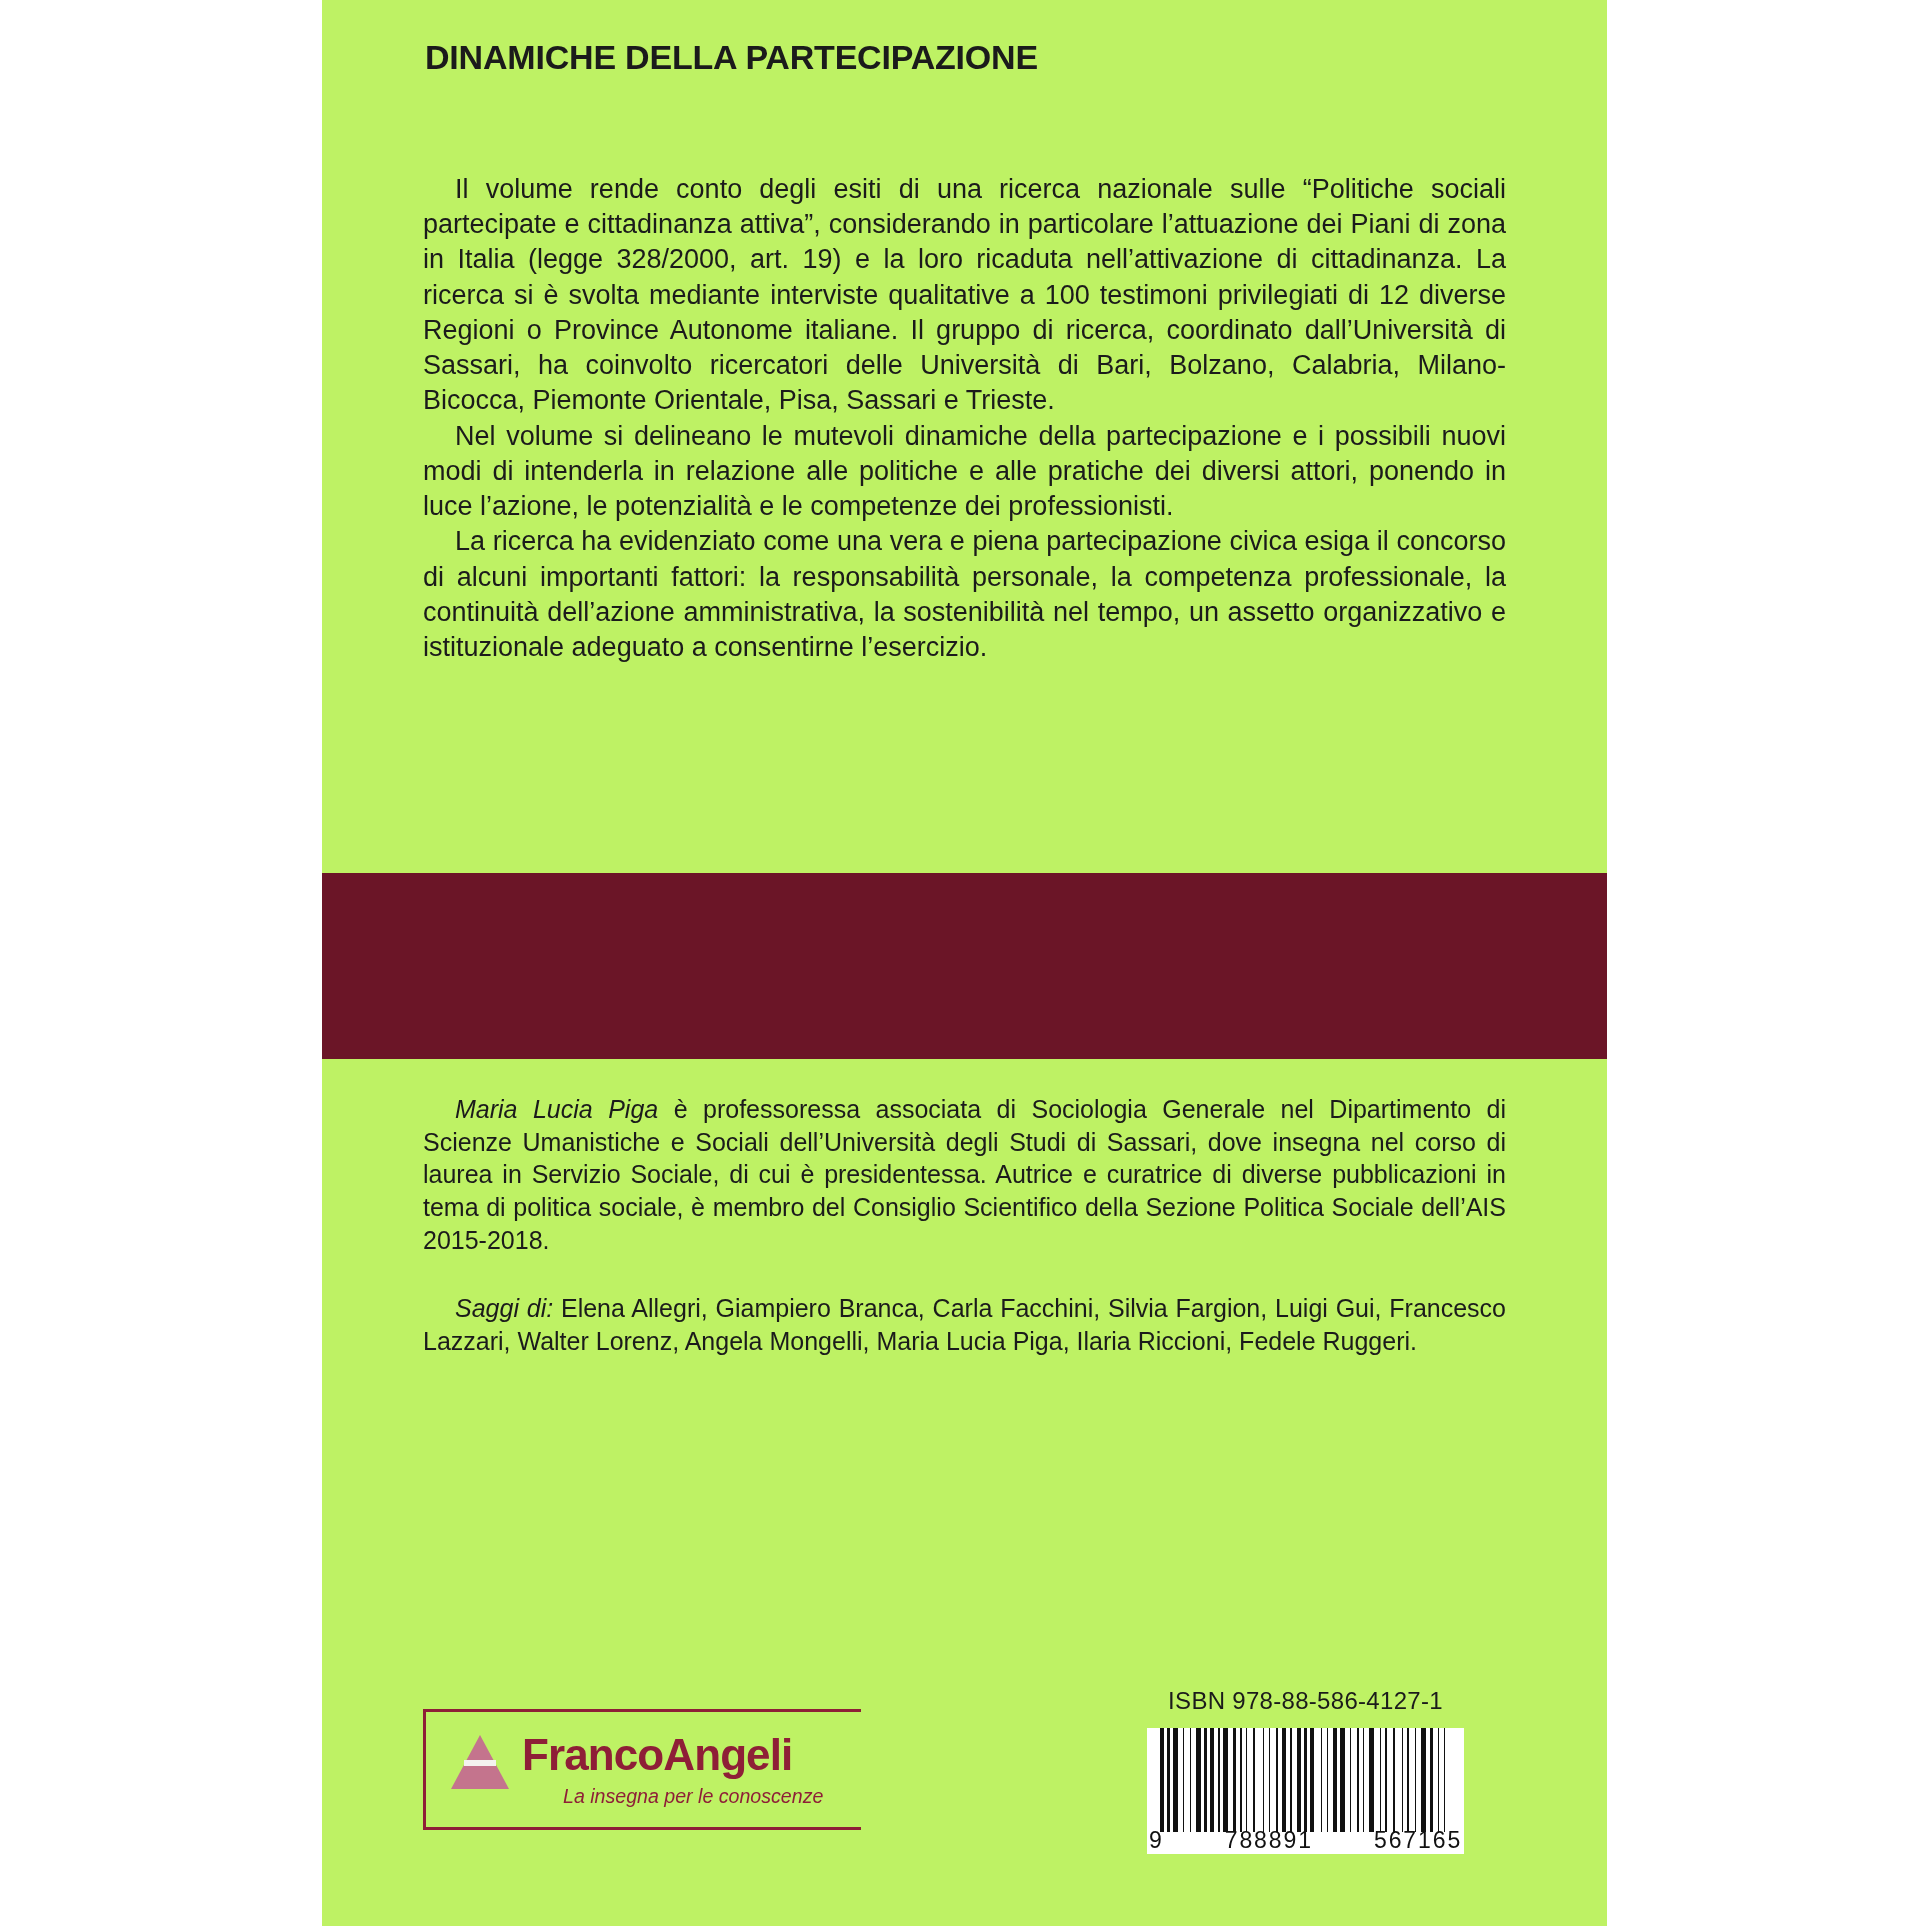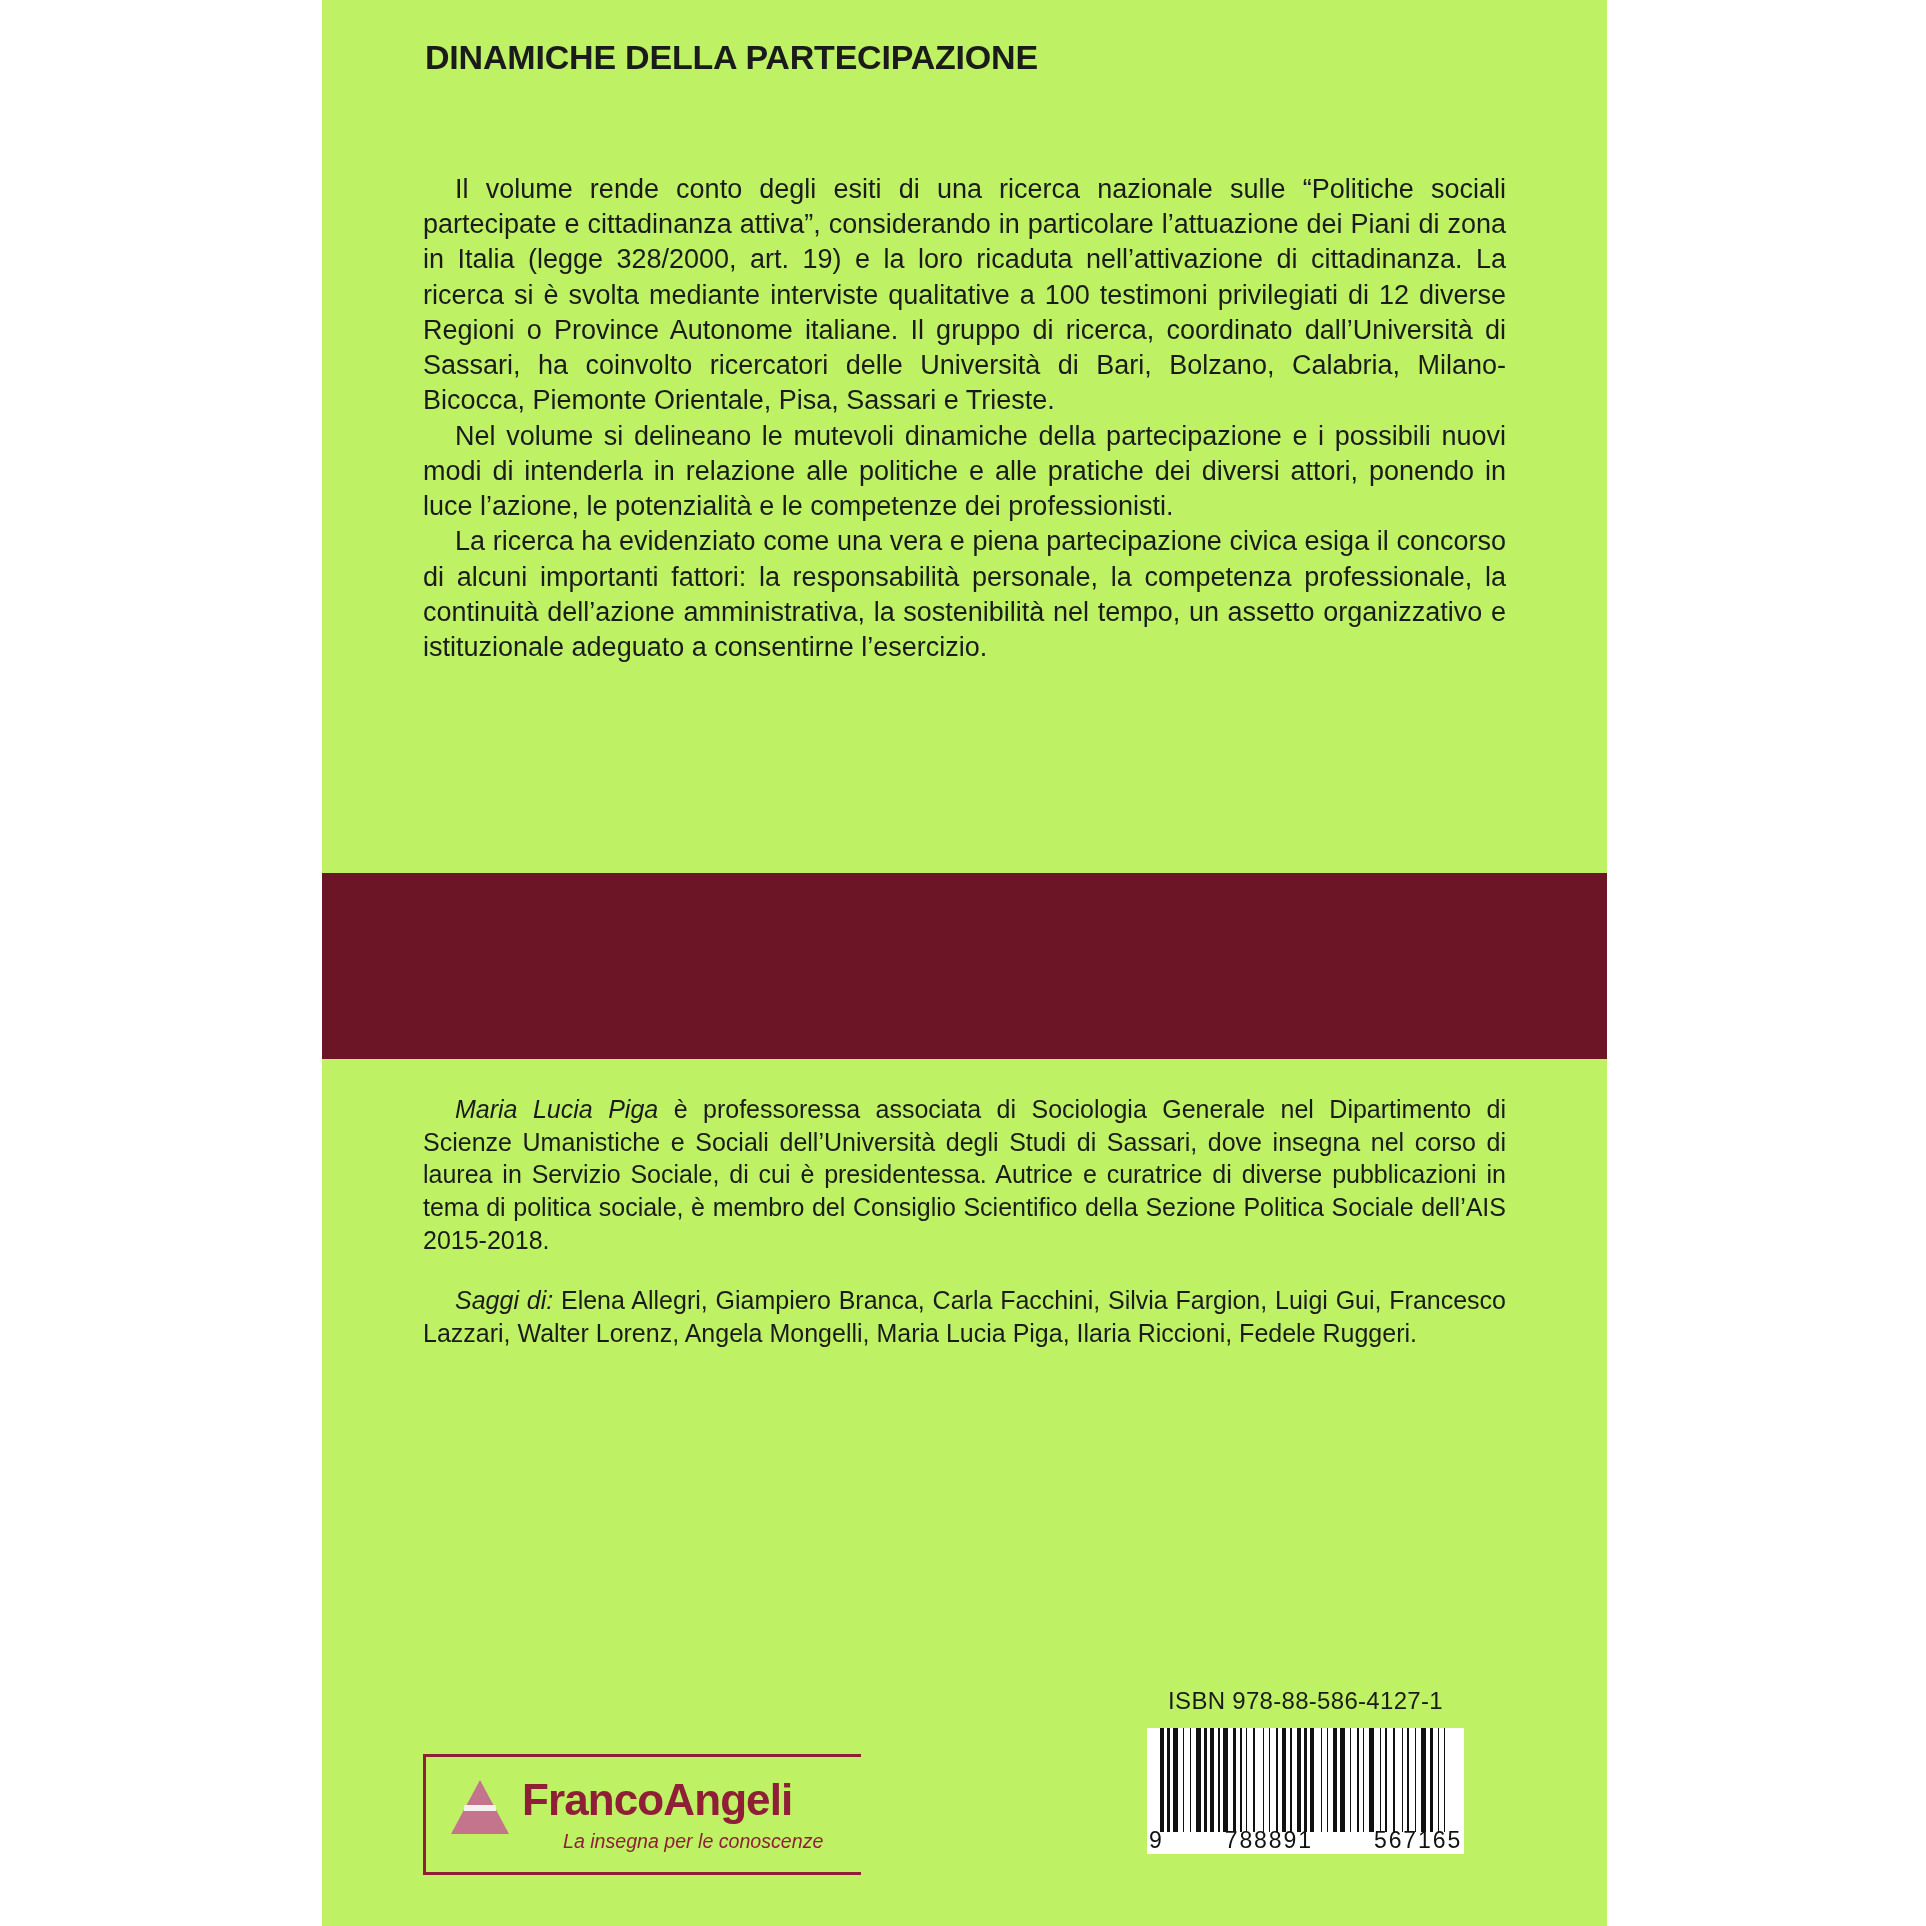--- a/index.html
+++ b/index.html
@@ -77,34 +77,33 @@
     font-size: 25px;
     line-height: 1.305;
     text-align: justify;
     color: #1b1b1b;
   }
   .bio p {
     margin: 0;
     text-indent: 32px;
   }
   .bio p.second {
-    margin-top: 28px;
+    margin-top: 36px;
   }
   .bio em {
     font-style: italic;
   }
 
   
   .publisher {
     position: absolute;
     left: 101px;
     top: 1709px;
     width: 438px;
     height: 121px;
-    margin-top: 45px;
   }
   .pub-rule-top {
     position: absolute;
     left: 0;
     top: 0;
     width: 438px;
     height: 2.8px;
     background: #8e1f37;
   }
   .pub-rule-bottom {

